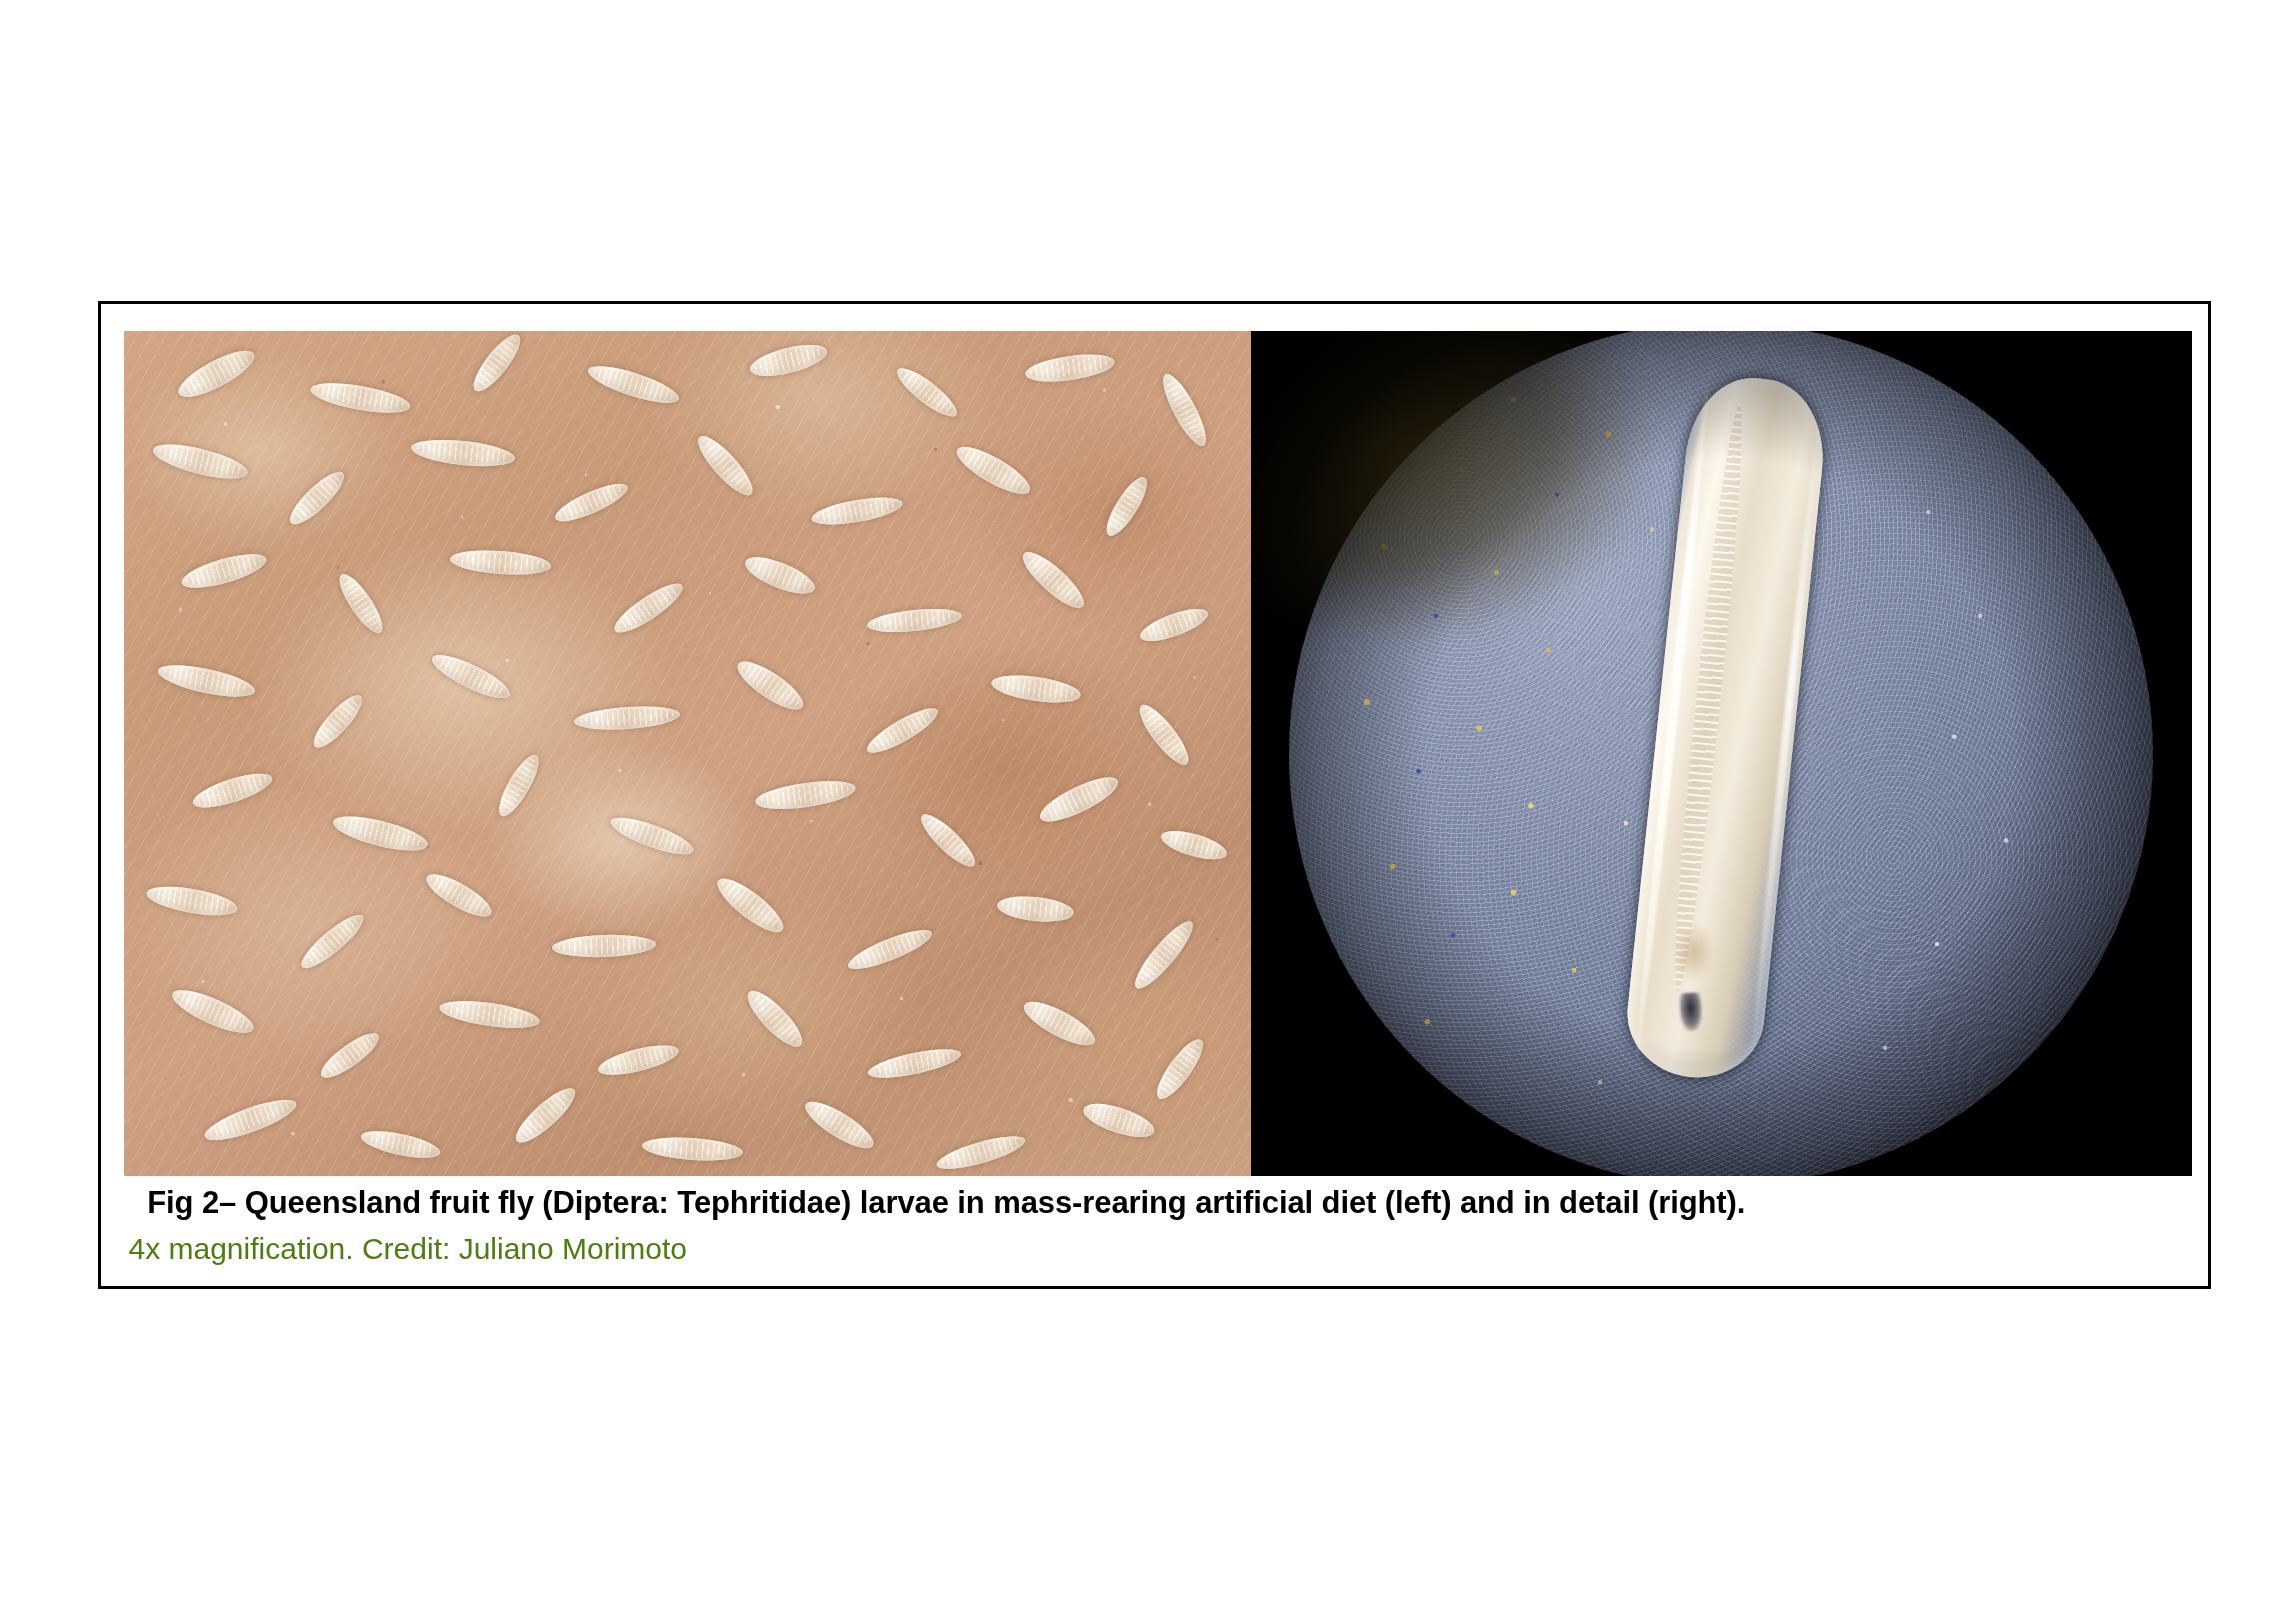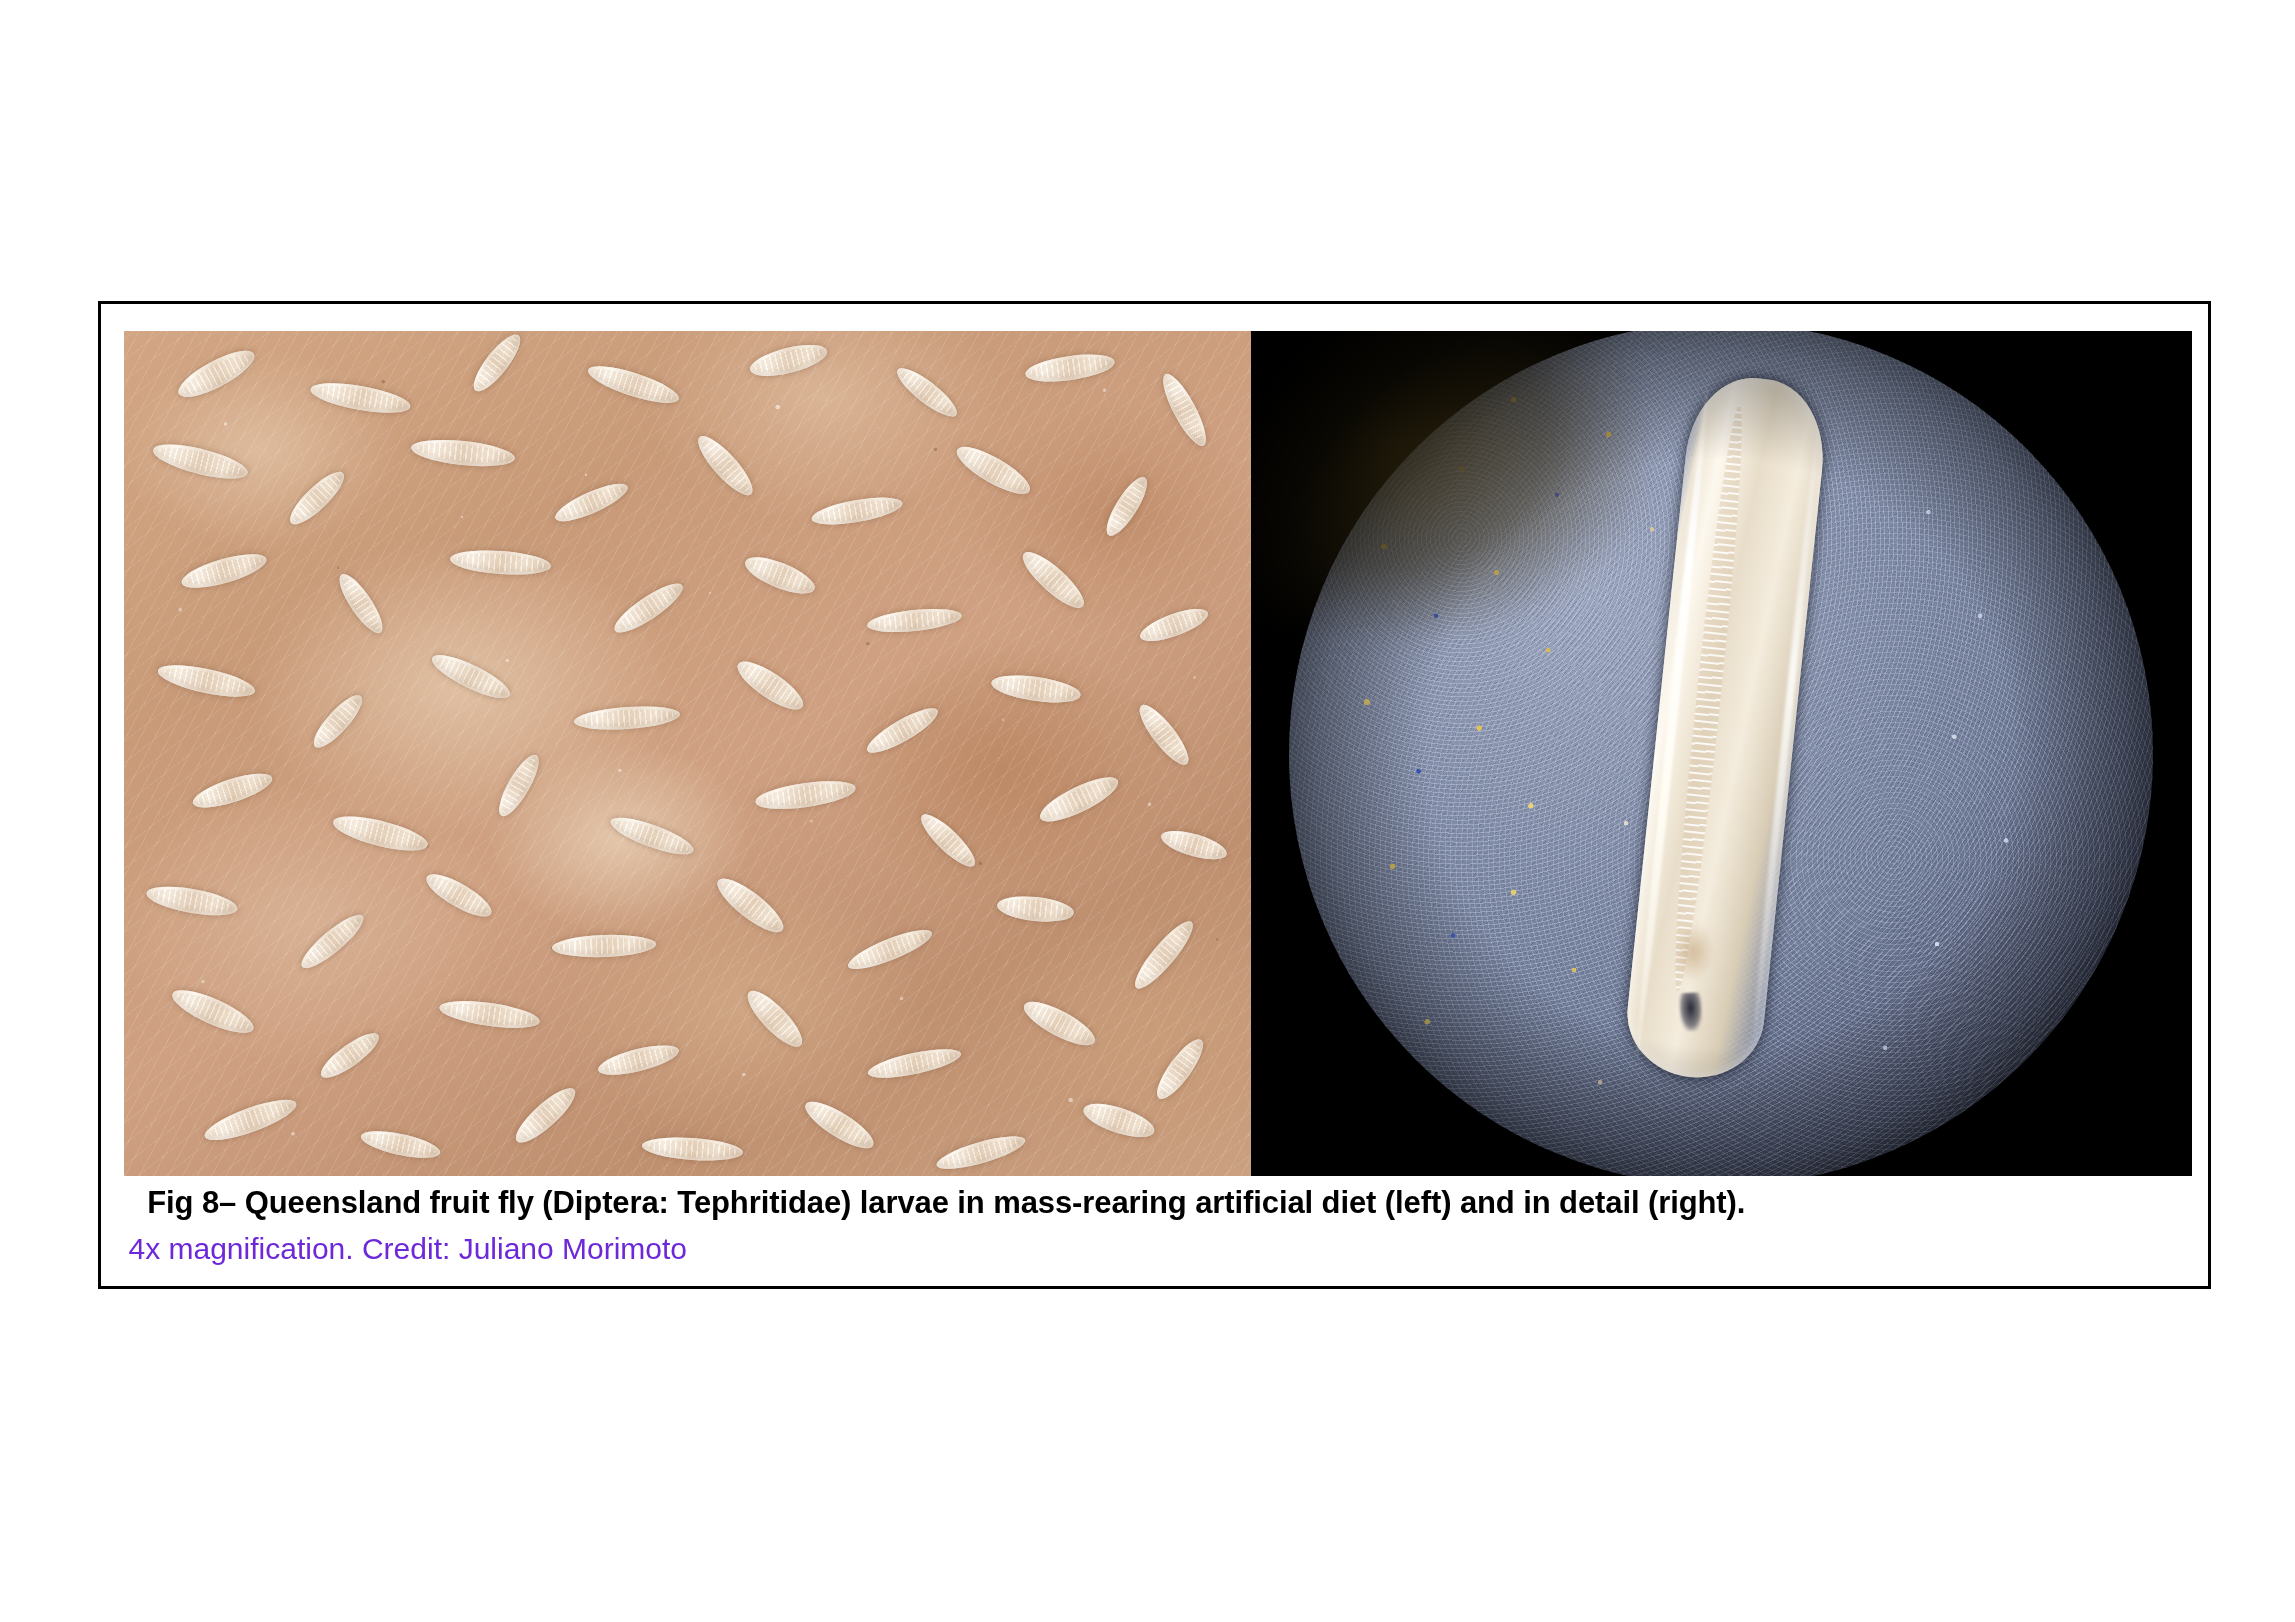--- a/index.html
+++ b/index.html
@@ -265,21 +265,21 @@
     font-size:31px;
     font-weight:bold;
     color:#000;
     letter-spacing:-0.1px;
     white-space:nowrap;
     margin-left:23.6px;
   }
   .cap-line2{
     font-size:30px;
     font-weight:normal;
-    color:#6d28d9;
+    color:#4d7c0f;
     white-space:nowrap;
     margin-top:10.8px;
     margin-left:4.9px;
   }
 </style>
 </head>
 <body>
 
 <div id="figure-frame">
 
@@ -378,18 +378,18 @@
         <div class="sl-tan"></div>
         <div class="sl-spot"></div>
       </div>
 
       <div class="scope-vignette"></div>
     </div>
 
   </div>
 
   <div id="caption">
-    <div class="cap-line1">Fig 8– Queensland fruit fly (Diptera: Tephritidae) larvae in mass-rearing artificial diet (left) and in detail (right).</div>
+    <div class="cap-line1">Fig 2– Queensland fruit fly (Diptera: Tephritidae) larvae in mass-rearing artificial diet (left) and in detail (right).</div>
     <div class="cap-line2"> 4x magnification. Credit: Juliano Morimoto</div>
   </div>
 
 </div>
 
 
 </body></html>

